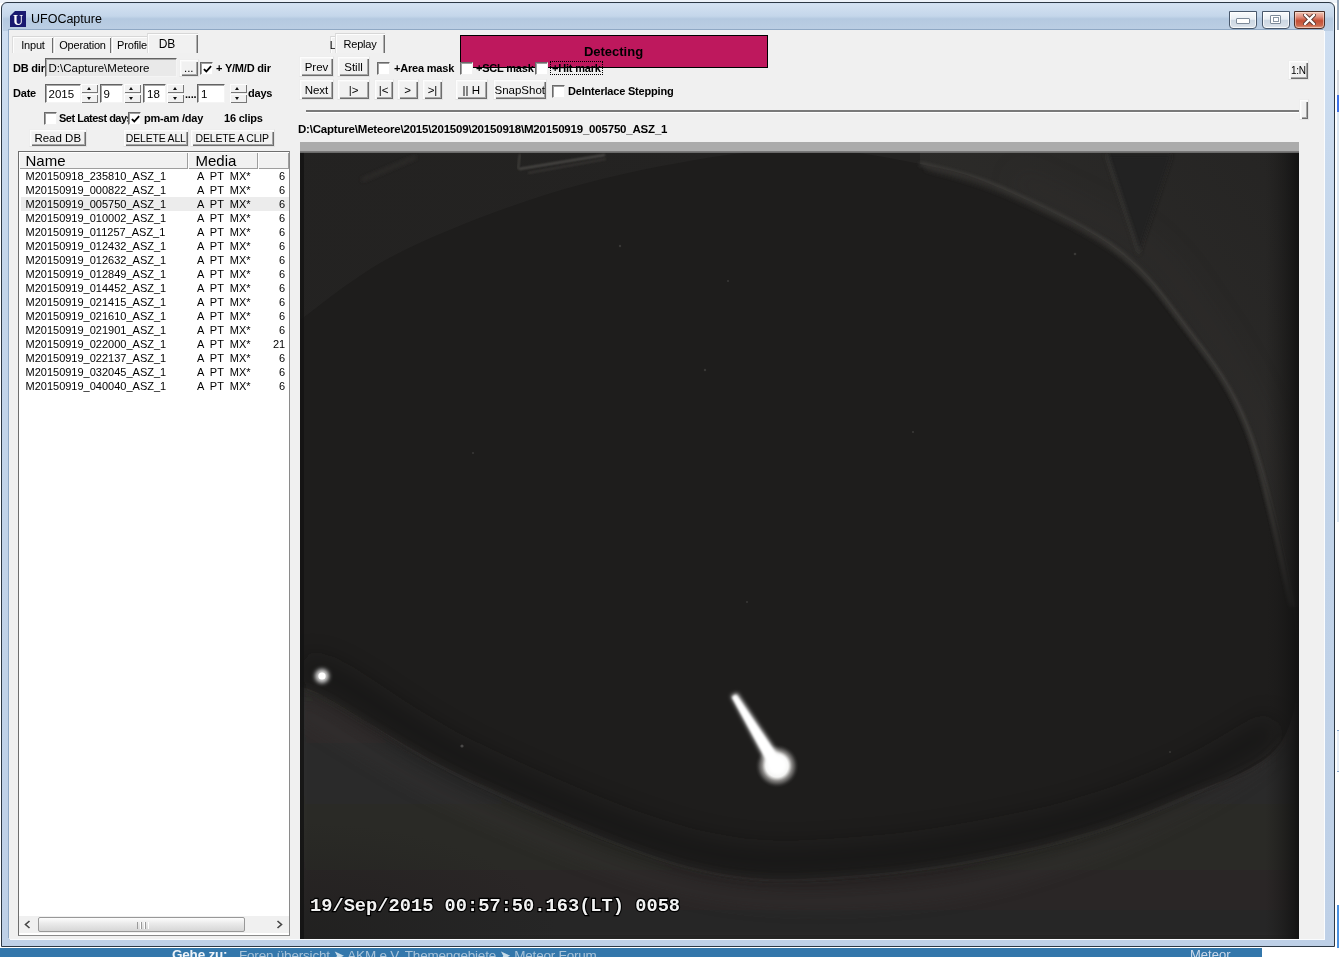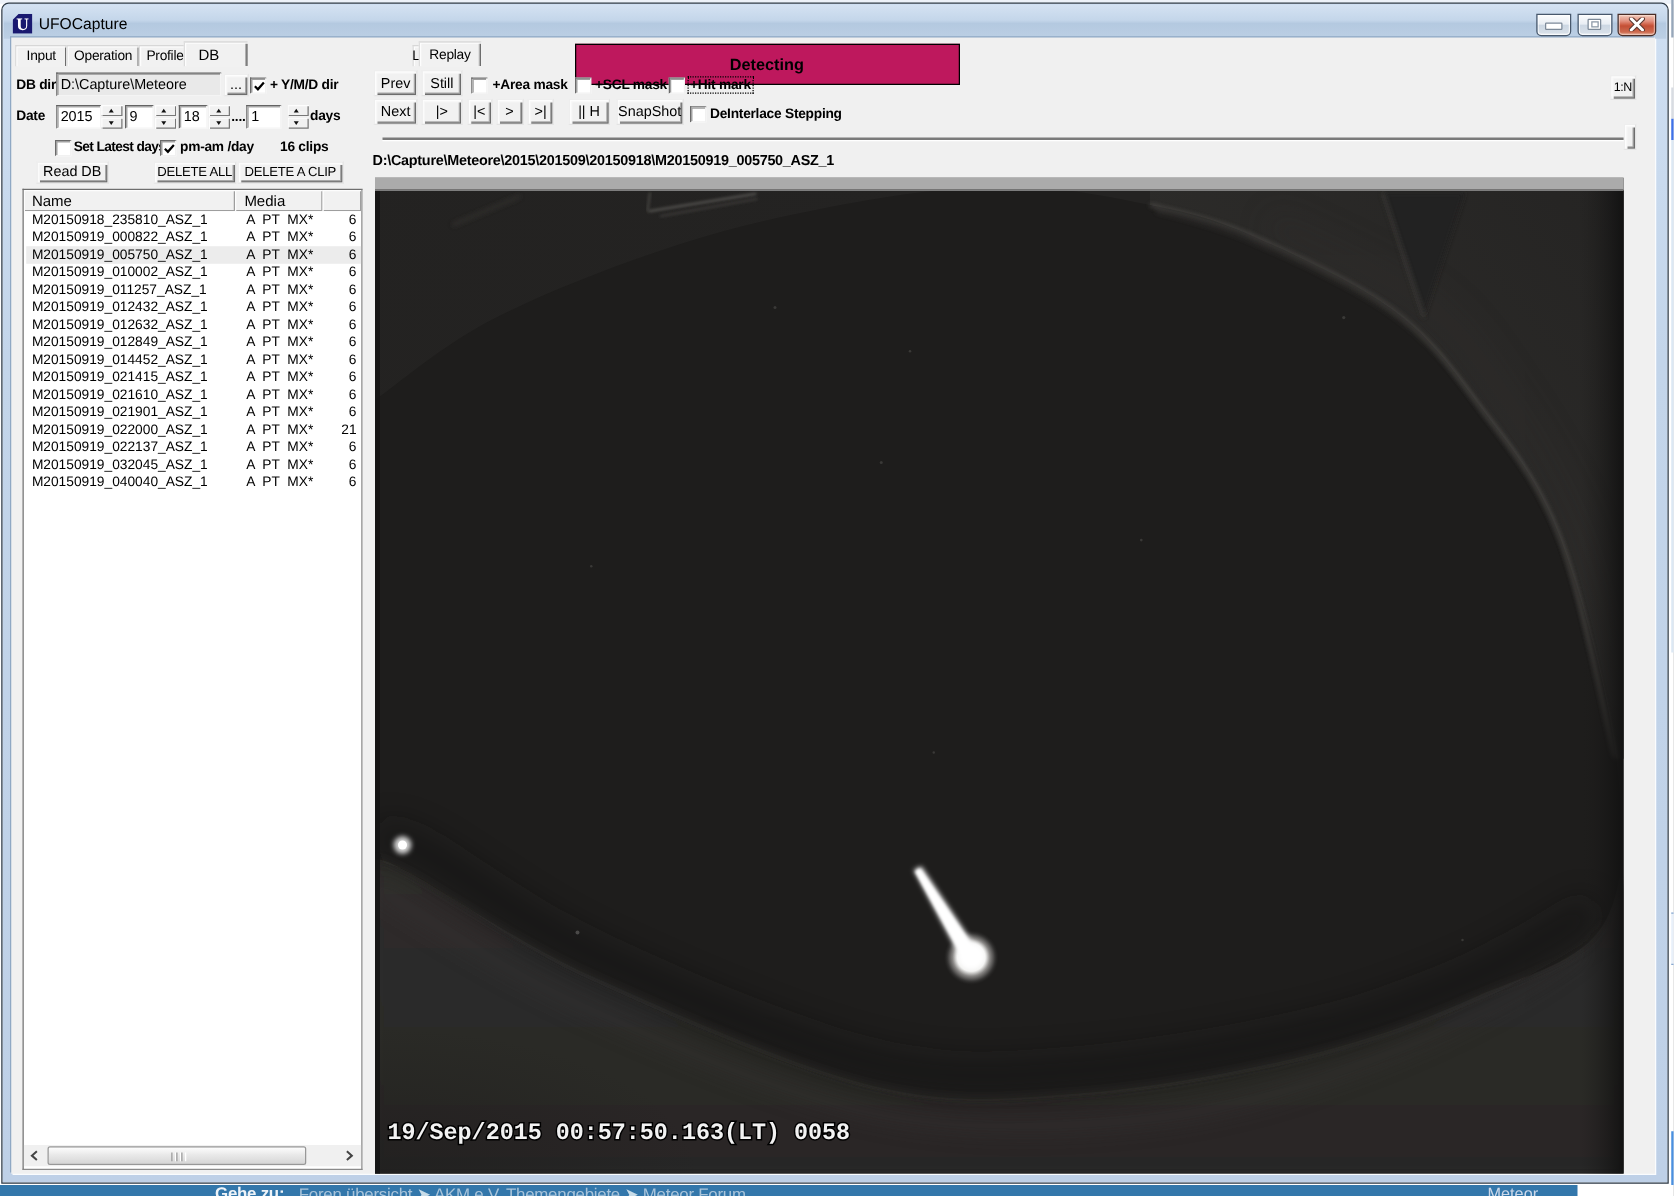--- a/index.html
+++ b/index.html
@@ -25,21 +25,21 @@
 .spin .u,.spin .d{position:absolute;left:0;width:17px;height:9px;background:#f1f1f1;
   box-shadow:inset 1px 1px 0 #fdfdfd, inset -1px -1px 0 #777;box-sizing:border-box;}
 .spin .u{top:0}.spin .d{top:10px}
 .spin i{position:absolute;left:5.5px;width:0;height:0;border-left:2.8px solid transparent;border-right:2.8px solid transparent;}
 .spin .u i{top:3px;border-bottom:3.2px solid #111;}
 .spin .d i{top:3px;border-top:3.2px solid #111;}
 .tab{position:absolute;background:#f1f1f1;box-sizing:border-box;
   box-shadow:inset 1px 1px 0 #fdfdfd, inset -1px 0 0 #6d6d6d;
   border-top:1px solid #d7d7d7;border-left:1px solid #ddd;
   display:flex;align-items:center;justify-content:center;font-size:11px;letter-spacing:-0.2px;text-align:center;}
-.hs{background:#f1f1f1;box-sizing:border-box;font-size:12px;color:#000;
+.hs{background:#f1f1f1;box-sizing:border-box;font-size:15px;color:#000;
   box-shadow:inset 1px 1px 0 #fdfdfd, inset -1px -1px 0 #9e9e9e;
   display:flex;align-items:center;}
 .row{position:absolute;left:2px;width:268px;height:14px;font-size:11px;color:#000;}
 .row .n{position:absolute;left:5px;top:1px;white-space:pre;}
 .row .m{position:absolute;left:176.5px;top:1px;white-space:pre;}
 .row .c{position:absolute;left:258.5px;top:1px;}
 .sbtn{width:15px;height:15px;display:flex;align-items:center;justify-content:center;}
 </style>
 </head>
 <body>

